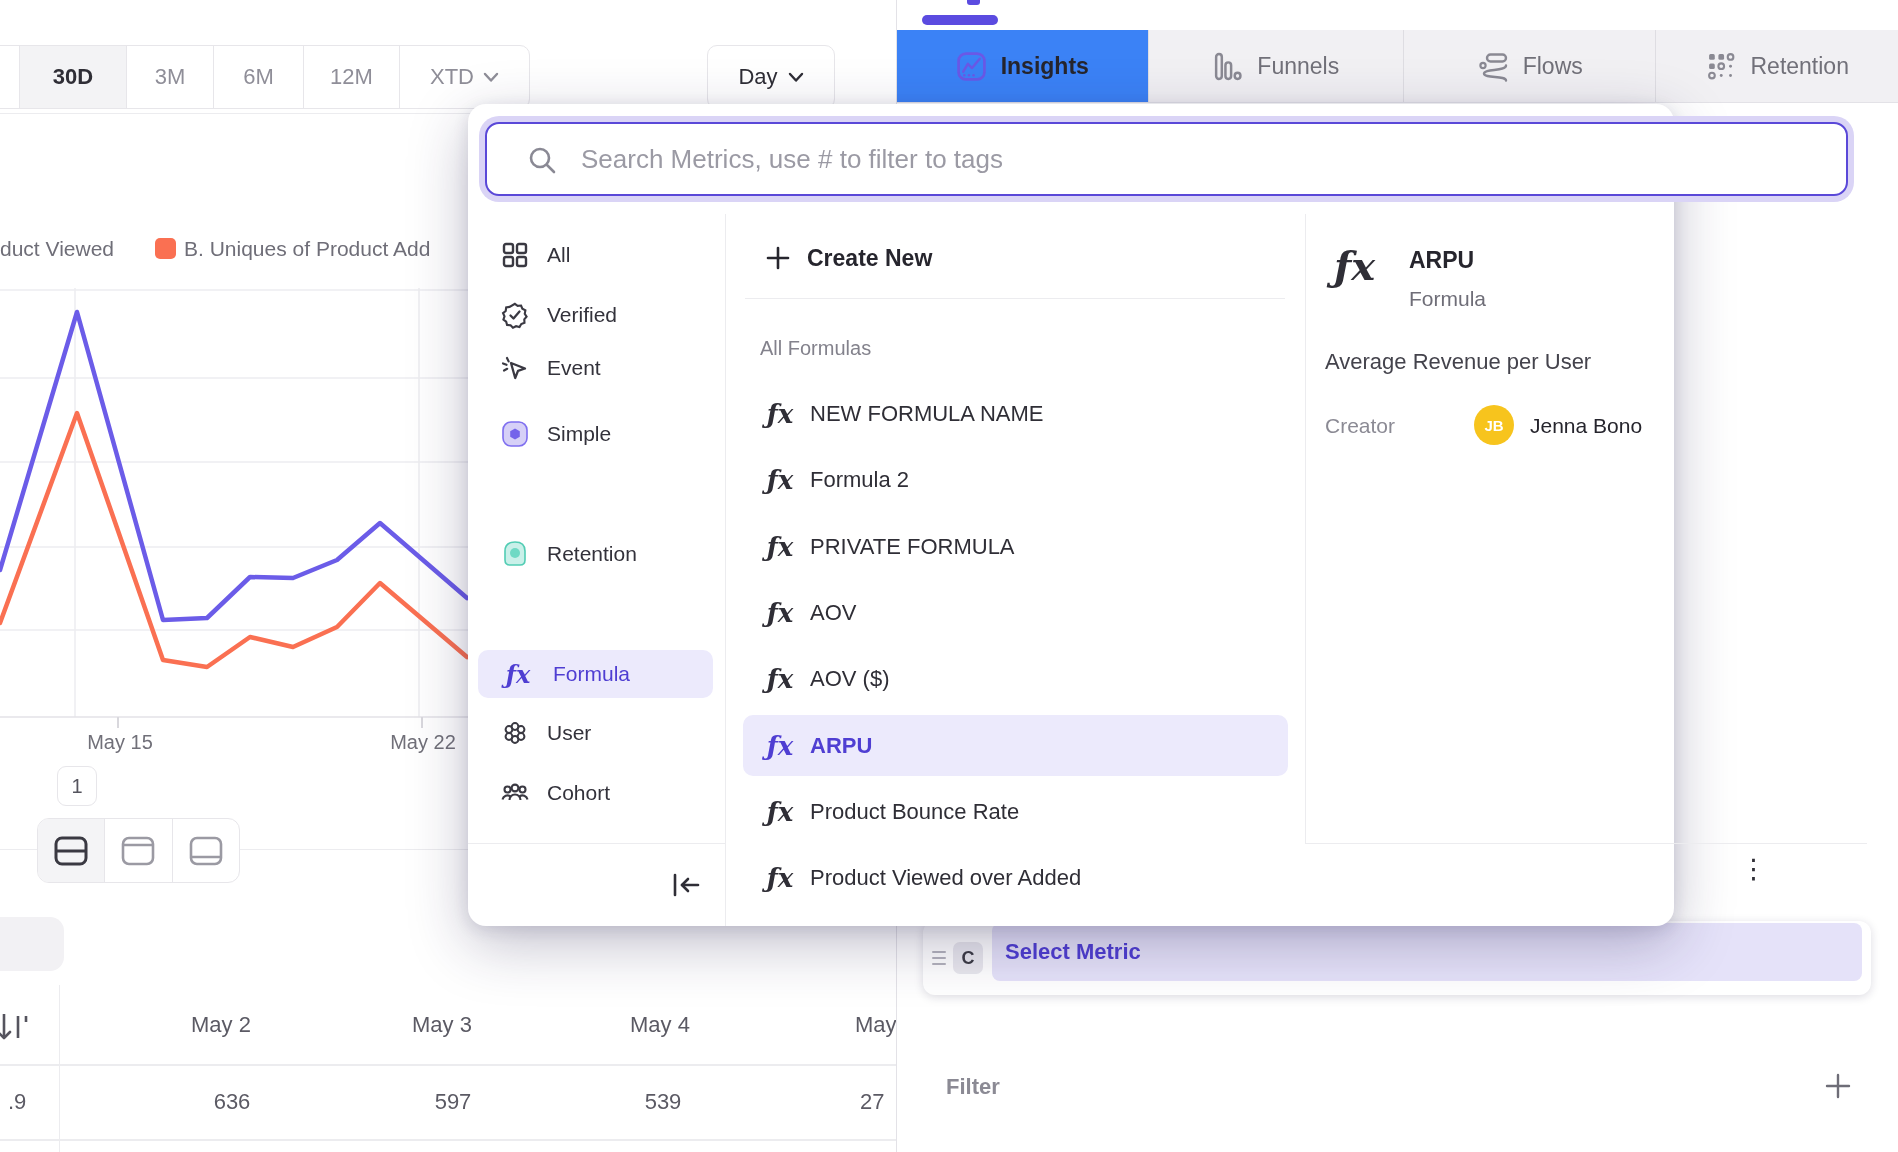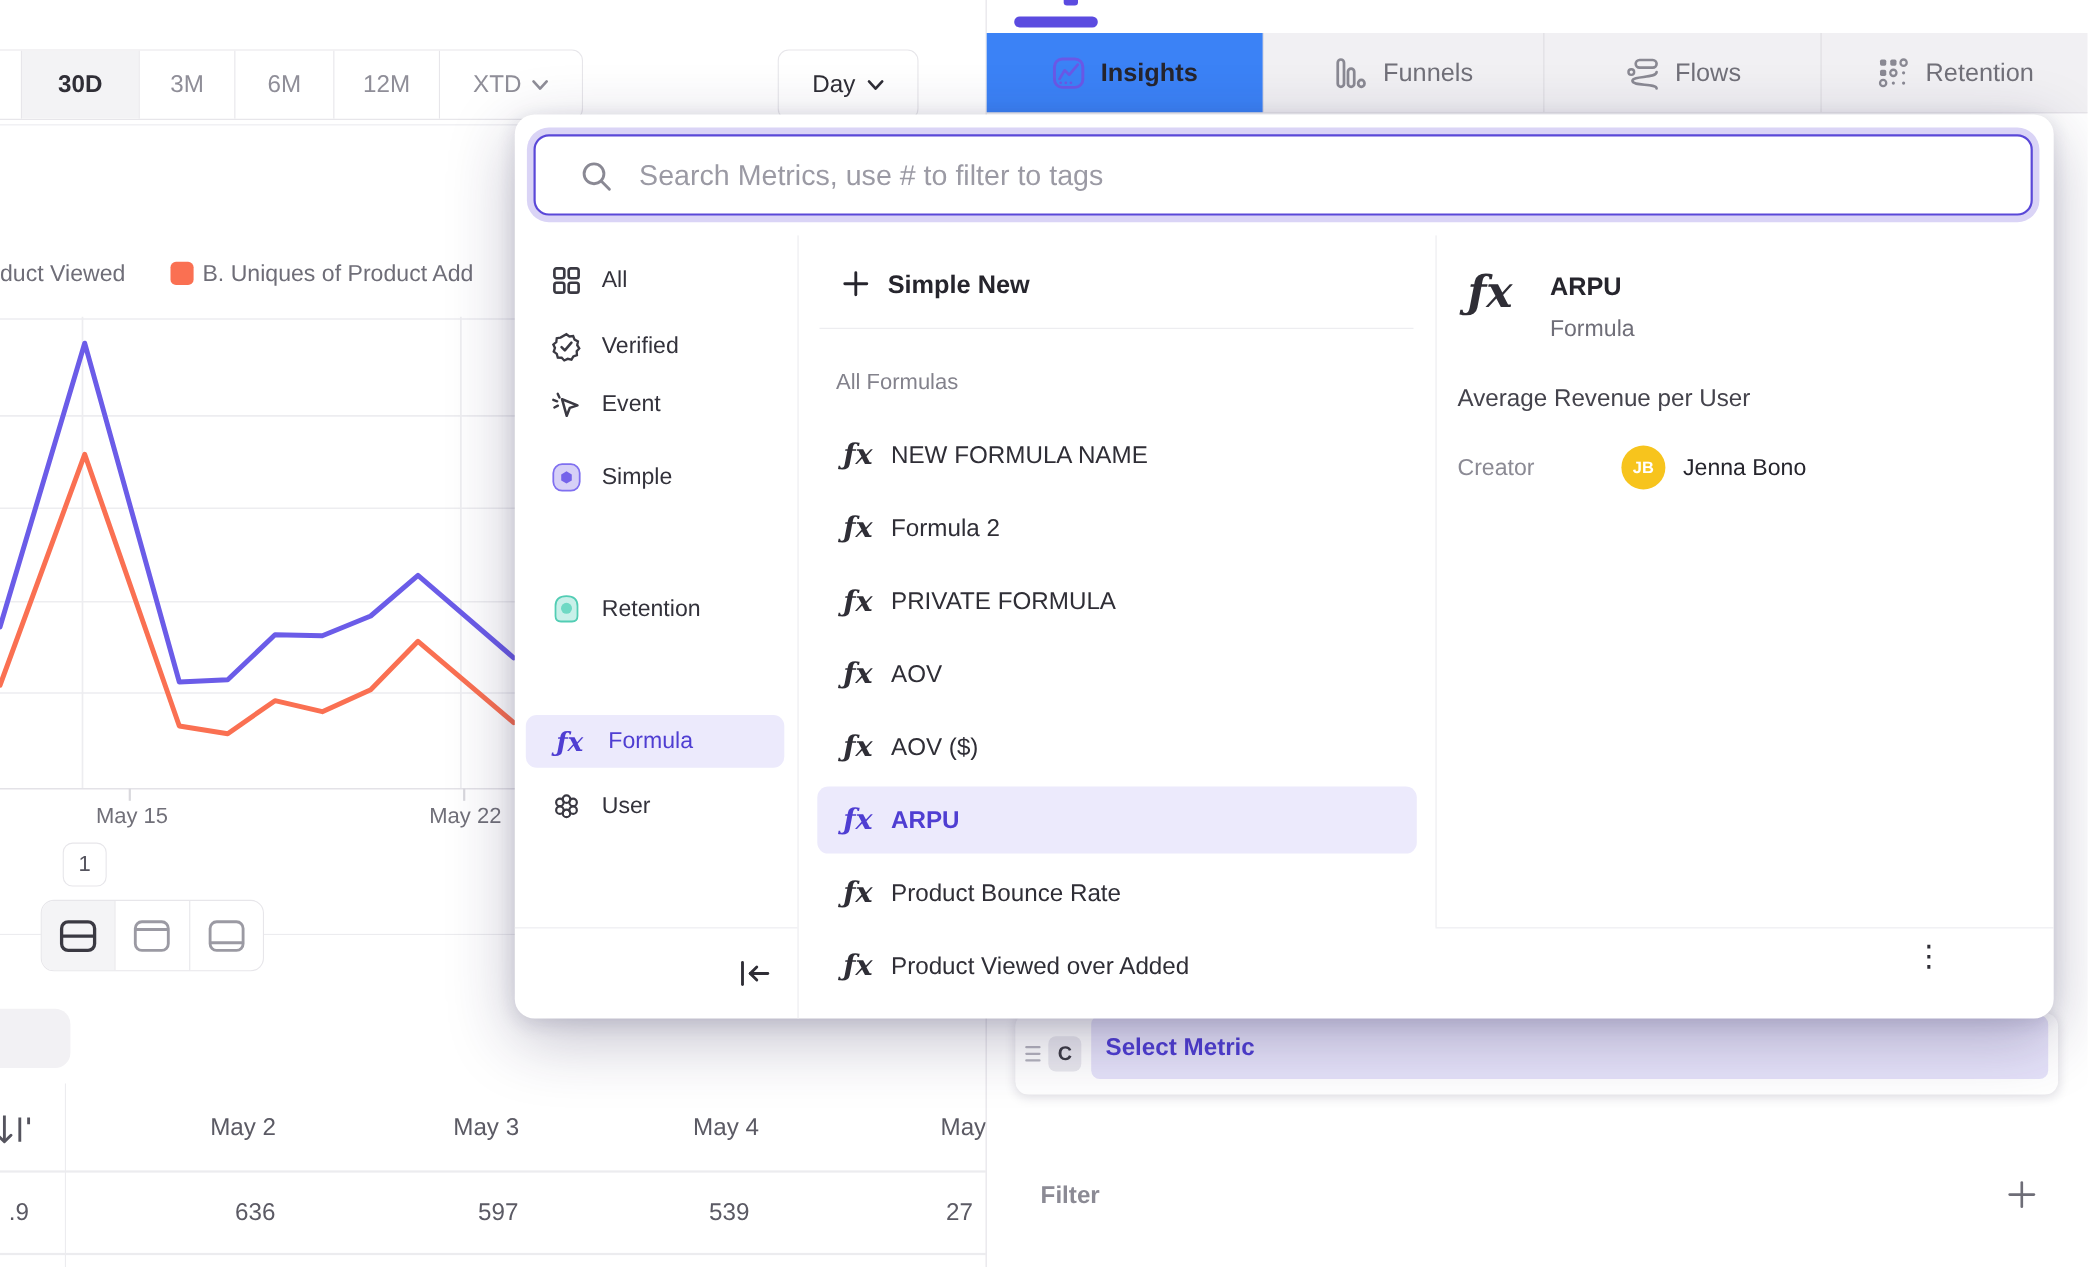--- a/index.html
+++ b/index.html
@@ -47,21 +47,21 @@
   .select-card{left:923px;top:921px;width:948px;height:74px;background:#fff;border-radius:12px;
     box-shadow:0 2px 10px rgba(25,20,60,.15);display:flex;align-items:center;}
   .drag-handle{width:14px;margin-left:9px;display:flex;flex-direction:column;gap:4px;}
   .drag-handle i{display:block;height:2px;background:#b4b3bd;border-radius:1px;}
   .c-badge{width:30px;height:32px;margin-left:7px;background:#e9e8ee;border-radius:7px;
     display:flex;align-items:center;justify-content:center;font-size:18px;font-weight:700;color:#3c3b44;}
   .select-pill{flex:1;height:58px;margin:0 9px 12px 9px;background:#e5e2f9;border-radius:8px;
     display:flex;align-items:center;padding-left:13px;font-size:22px;font-weight:600;color:#4f3ed2;}
   .filter-label{left:946px;top:1074px;font-size:22px;font-weight:600;color:#8b8a94;}
   
-  .popup{left:468px;top:104px;width:1399px;height:822px;background:#fff;border-radius:18px;
+  .popup{left:468px;top:104px;width:1206px;height:822px;background:#fff;border-radius:18px;
     box-shadow:0 18px 60px rgba(35,30,75,.28),0 4px 16px rgba(35,30,75,.12);}
   .search-wrap{position:absolute;left:17px;top:18px;width:1363px;height:74px;}
   .search-input{width:100%;height:100%;box-sizing:border-box;border:2.5px solid #5a48d8;border-radius:14px;
     box-shadow:0 0 0 6px #dad4f6;padding:0 20px 0 94px;font-size:26px;color:#3c3b44;outline:none;
     font-family:"Liberation Sans","DejaVu Sans",sans-serif;}
   .search-input::placeholder{color:#9b9aa4;}
   .cat-row{position:absolute;left:0;width:245px;height:48px;display:flex;align-items:center;
     gap:17px;padding-left:32px;font-size:21px;font-weight:500;color:#33323b;box-sizing:border-box;}
   .cat-row.sel{left:10px;width:235px;padding-left:22px;background:#eceafc;border-radius:10px;color:#4f3ed2;}
   .cat-icon{width:30px;height:30px;flex:0 0 30px;display:flex;align-items:center;justify-content:center;}
@@ -317,38 +317,53 @@
               <circle cx="21" cy="11.5" r="3.4"></circle>
               <circle cx="21" cy="18.5" r="3.4"></circle>
               <circle cx="15" cy="21.5" r="3.4"></circle>
               <circle cx="9" cy="18.5" r="3.4"></circle>
               <circle cx="9" cy="11.5" r="3.4"></circle>
             </g>
           </svg>
       </span>
         <span>User</span>
     </div>
+    <div class="cat-row" style="top:665px">
+      <span class="cat-icon">
+        <svg width="30" height="30" viewBox="0 0 30 30">
+            <g fill="none" stroke="#3a3942" stroke-width="2.1">
+              <circle cx="7.5" cy="11.5" r="3"></circle>
+              <circle cx="22.5" cy="11.5" r="3"></circle>
+              <circle cx="15" cy="10" r="3.4"></circle>
+              <path d="M2.5,21.5 a5,5 0 0 1 8,-3"></path>
+              <path d="M27.5,21.5 a5,5 0 0 0 -8,-3"></path>
+              <path d="M9.5,22 a5.5,5.5 0 0 1 11,0"></path>
+            </g>
+          </svg>
+      </span>
+        <span>Cohort</span>
+    </div>
 
     <div class="divline" style="left:0;top:739px;width:257px;height:1px"></div>
     <svg class="abs" style="left:202px;top:767px" width="32" height="28" viewBox="0 0 32 28">
       <line x1="5" y1="4" x2="5" y2="24" stroke="#2f2e36" stroke-width="2.6" stroke-linecap="round"></line>
       <line x1="28" y1="14" x2="12" y2="14" stroke="#2f2e36" stroke-width="2.6" stroke-linecap="round"></line>
       <polyline points="18,8 12,14 18,20" fill="none" stroke="#2f2e36" stroke-width="2.6" stroke-linecap="round" stroke-linejoin="round"></polyline>
     </svg>
 
     <div class="divline" style="left:257px;top:110px;width:1px;height:712px"></div>
     <div class="divline" style="left:837px;top:110px;width:1px;height:629px"></div>
     <div class="divline" style="left:837px;top:739px;width:562px;height:1px"></div>
 
     <div class="create-row">
       <svg width="26" height="26" viewBox="0 0 26 26">
         <line x1="13" y1="3" x2="13" y2="23" stroke="#26252d" stroke-width="2.6" stroke-linecap="round"></line>
         <line x1="3" y1="13" x2="23" y2="13" stroke="#26252d" stroke-width="2.6" stroke-linecap="round"></line>
       </svg>
-      <span>Simple New</span>
+      <span>Create New</span>
     </div>
     <div class="divline" style="left:277px;top:194px;width:540px;height:1px"></div>
     <div class="section-label">All Formulas</div>
 
     <div class="list-row" style="top:283px">
         <span class="fx">ƒx</span>
         <span>NEW FORMULA NAME</span>
       </div>
     <div class="list-row" style="top:349px">
         <span class="fx">ƒx</span>

